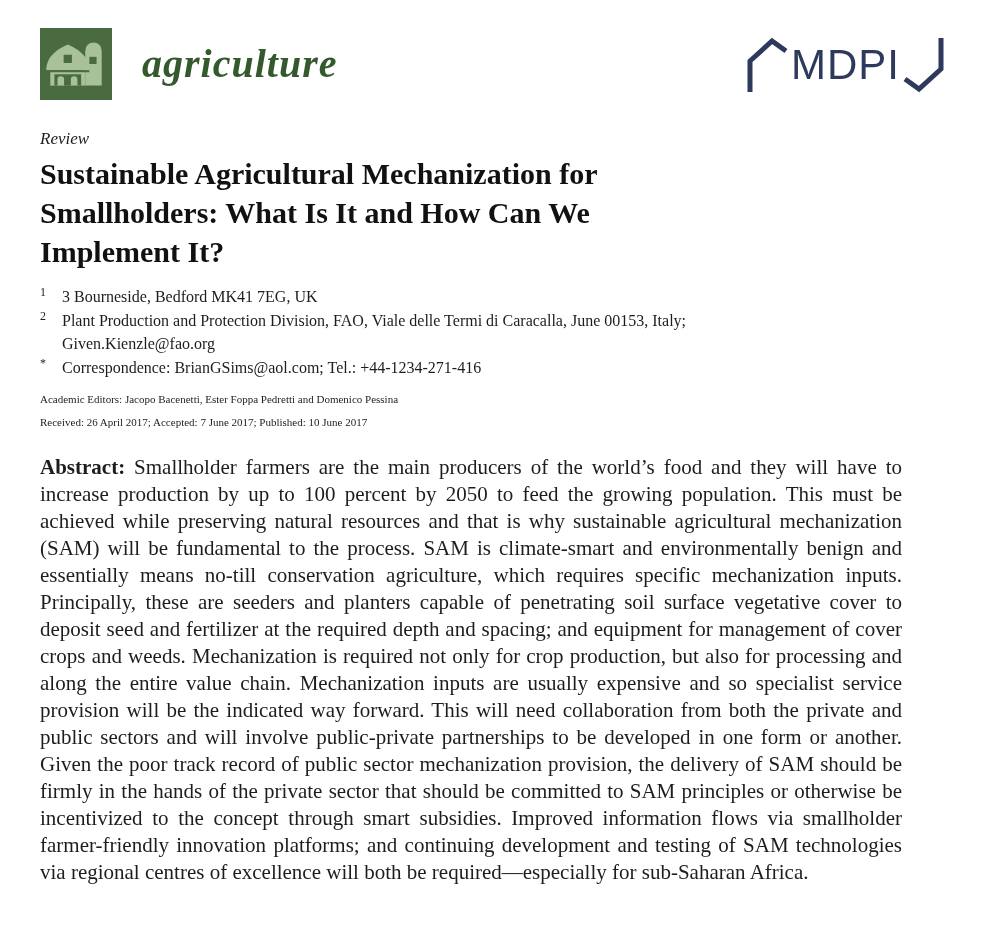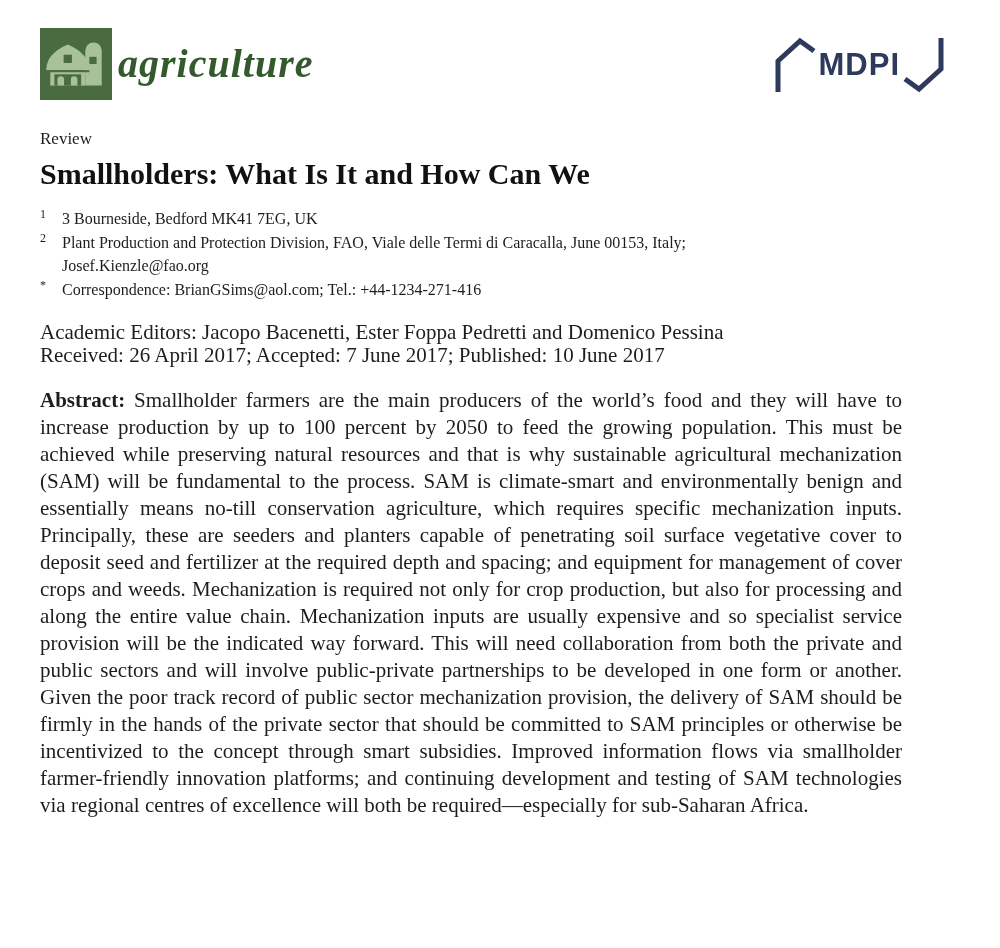--- a/index.html
+++ b/index.html
@@ -17,50 +17,51 @@
     padding: 28px 96px 0 40px; 
   }
 
   
   .header {
     display: flex;
     justify-content: space-between;
     align-items: flex-start;
     height: 74px;
   }
-  .journal-brand { display: flex; align-items: center; gap: 6px; }
+  .journal-brand { display: flex; align-items: center; gap: 30px; }
   .journal-logo-square { width: 72px; height: 72px; display: block; }
   .journal-name {
     font-family: "Liberation Serif", serif;
     font-style: italic;
     font-weight: 700;
     font-size: 40px;
     color: #33592c;
     letter-spacing: 1px;
     line-height: 72px;
   }
   .mdpi-logo {
     display: flex;
     align-items: center;
     margin-top: 6px;
     margin-right: -42px; 
   }
   .mdpi-text {
     font-family: "Liberation Sans", sans-serif;
-    font-weight: 700;
-    font-size: 31px;
+    font-weight: 400;
+    font-size: 42px;
     color: #2e3a5c;
     letter-spacing: 1px;
     margin: 0 2px;
   }
   .mdpi-bracket { display: block; }
 
   
   .review-label {
     margin-top: 26px;
+    font-style: italic;
     font-size: 17px;
     color: #1d1d1b;
     line-height: 22px;
   }
   .article-title {
     margin-top: 4px;
     font-weight: 700;
     font-size: 30px;
     line-height: 39px;
     color: #111;
@@ -77,21 +78,21 @@
 
   .affil-block { margin-top: 14px; font-size: 16px; line-height: 23.5px; }
   .affil-row { display: flex; }
   .affil-marker {
     width: 22px; flex: 0 0 22px;
     font-size: 12px;
     position: relative; top: -4px;
   }
   .affil-text { flex: 1; }
 
-  .editors-block { margin-top: 20px; font-size: 21px; line-height: 23px; }
+  .editors-block { margin-top: 9px; font-size: 11px; line-height: 23px; }
 
   .abstract {
     margin-top: 20px;
     font-size: 21px;
     line-height: 27px;
     text-align: justify;
     width: 862px;
   }
   .abstract .b { font-weight: 700; }
 </style>
@@ -130,34 +131,36 @@
       <div class="mdpi-text">MDPI</div>
       <svg class="mdpi-bracket" width="44" height="62" viewBox="0 0 44 62" aria-hidden="true">
         <path d="M39,4 L39,35 L17,55 L3,45" fill="none" stroke="#2e3a5c" stroke-width="5"></path>
       </svg>
     </div>
   </div>
 
   <div class="review-label">Review</div>
 
   <h1 class="article-title" style="margin:4px 0 0 0;">
+    <div class="t-line">Sustainable Agricultural Mechanization for</div>
     <div class="t-line">Smallholders: What Is It and How Can We</div>
+    <div class="t-line">Implement It?</div>
   </h1>
 
 
   <div class="affil-block">
     <div class="affil-row">
       <span class="affil-marker">1</span>
       <span class="affil-text">3 Bourneside, Bedford MK41 7EG, UK</span>
     </div>
     <div class="affil-row">
       <span class="affil-marker">2</span>
       <span class="affil-text">
         <div>Plant Production and Protection Division, FAO, Viale delle Termi di Caracalla, June 00153, Italy;</div>
-        <div>Josef.Kienzle@fao.org</div>
+        <div>Given.Kienzle@fao.org</div>
       </span>
     </div>
     <div class="affil-row">
       <span class="affil-marker">*</span>
       <span class="affil-text">Correspondence: BrianGSims@aol.com; Tel.: +44-1234-271-416</span>
     </div>
   </div>
 
   <div class="editors-block">
     <div>Academic Editors: Jacopo Bacenetti, Ester Foppa Pedretti and Domenico Pessina</div>

